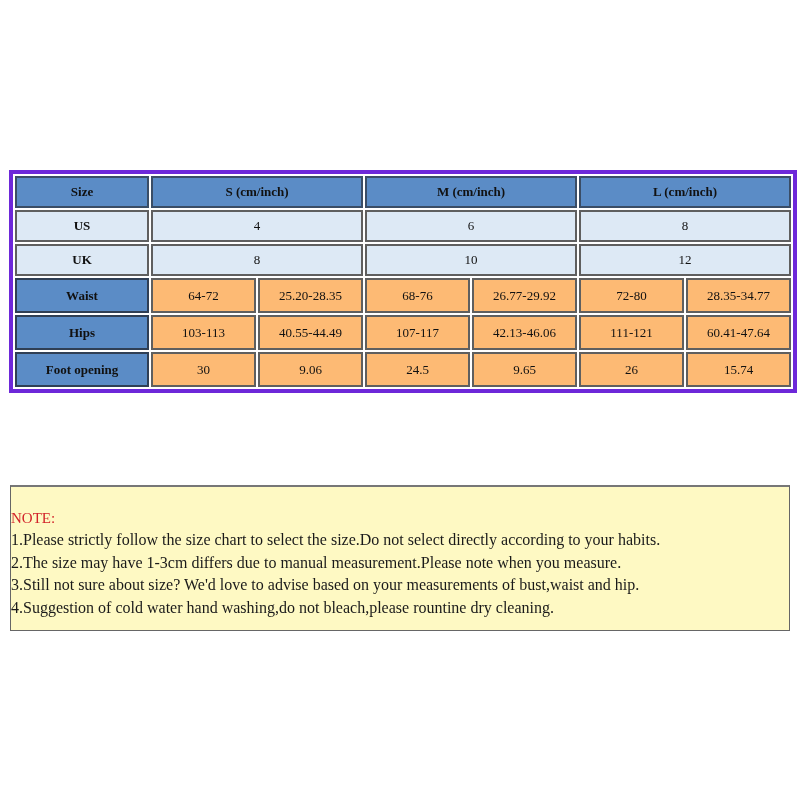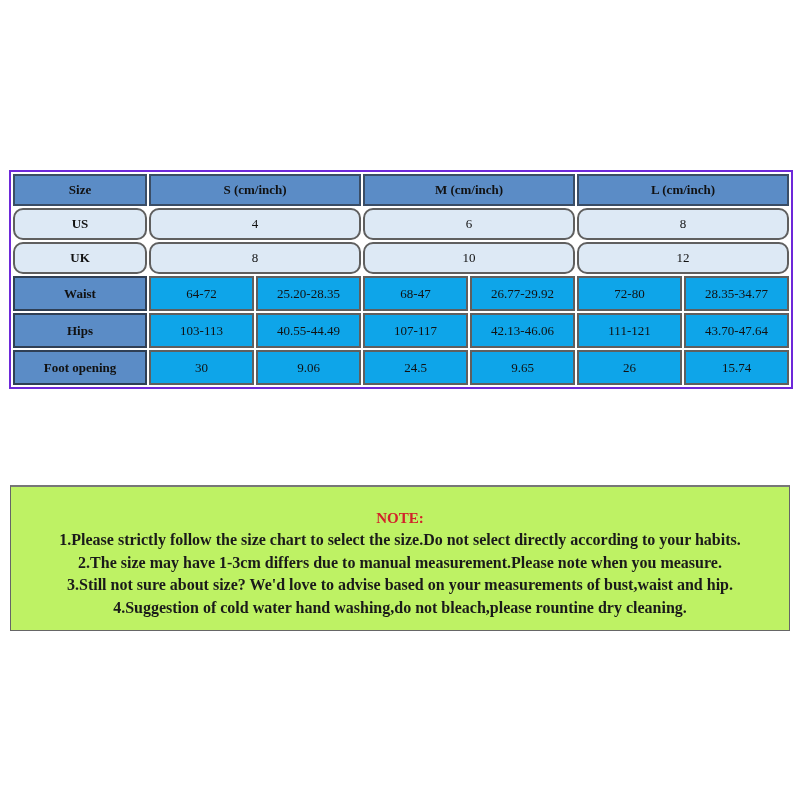--- a/index.html
+++ b/index.html
@@ -1,28 +1,28 @@
 <!DOCTYPE html>
 <html><head>
 <meta charset="utf-8">
 <style>
   html, body { margin:0; padding:0; background:#ffffff; }
   body { width:800px; height:800px; position:relative; overflow:hidden;
          font-family:"Liberation Serif","DejaVu Serif",serif; color:#111; }
   .chart { position:absolute; left:10px; top:170px; width:780px; }
   table { border-collapse:separate; border-spacing:2px; width:782px; margin-left:-1px;
-          background:#ffffff; border:2px solid #6d28d9; table-layout:fixed; }
+          background:#ffffff; border:4px solid #6d28d9; table-layout:fixed; }
   td { border:2px solid #5f5f5f; text-align:center; vertical-align:middle; font-size:13px; padding:0; }
   tr.hdr td { background:#5b8cc6; font-weight:bold; height:28px; border-color:#3a4d66; }
-  tr.conv td { background:#dde9f5; height:28px;border-radius:10px; }
+  tr.conv td { background:#dde9f5; height:28px; }
   tr.conv td.lbl { font-weight:bold; }
-  tr.meas td { background:#0ea5e9; height:31px; }
+  tr.meas td { background:#fdba74; height:31px; }
   tr.meas td.lbl { background:#5b8cc6; font-weight:bold; border-color:#2f3f55; }
   .notes { position:absolute; left:10px; top:485px; width:778px; height:143px;
-           border:1px solid #666; border-top:2px solid #777; background:#bef264; text-align:center;font-weight:bold; }
+           border:1px solid #666; border-top:2px solid #777; background:#fef9c3; text-align:left; }
   .note-title { color:#d2232a; font-size:15px; margin-top:20px; line-height:22px; }
   .note-line { font-size:16px; line-height:22.5px; color:#1a1a1a; }
 </style>
 </head>
 <body>
 
 <div class="chart">
   <table>
     <colgroup>
       <col style="width:134px">
@@ -49,33 +49,33 @@
     <tr class="conv">
       <td class="lbl">UK</td>
       <td colspan="2">8</td>
       <td colspan="2">10</td>
       <td colspan="2">12</td>
     </tr>
     <tr class="meas">
       <td class="lbl">Waist</td>
       <td>64-72</td>
       <td>25.20-28.35</td>
-      <td>68-47</td>
+      <td>68-76</td>
       <td>26.77-29.92</td>
       <td>72-80</td>
       <td>28.35-34.77</td>
     </tr>
     <tr class="meas">
       <td class="lbl">Hips</td>
       <td>103-113</td>
       <td>40.55-44.49</td>
       <td>107-117</td>
       <td>42.13-46.06</td>
       <td>111-121</td>
-      <td>43.70-47.64</td>
+      <td>60.41-47.64</td>
     </tr>
     <tr class="meas">
       <td class="lbl">Foot opening</td>
       <td>30</td>
       <td>9.06</td>
       <td>24.5</td>
       <td>9.65</td>
       <td>26</td>
       <td>15.74</td>
     </tr>

